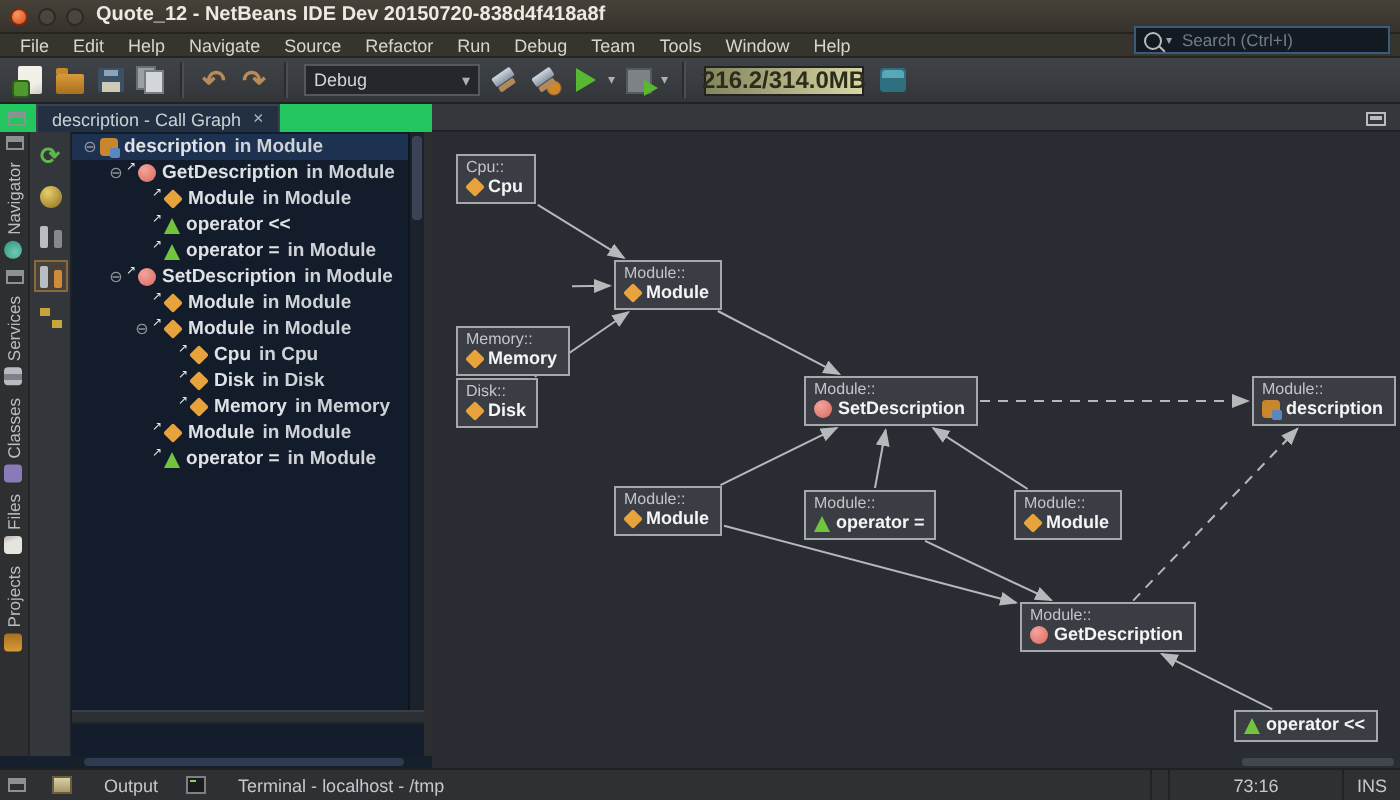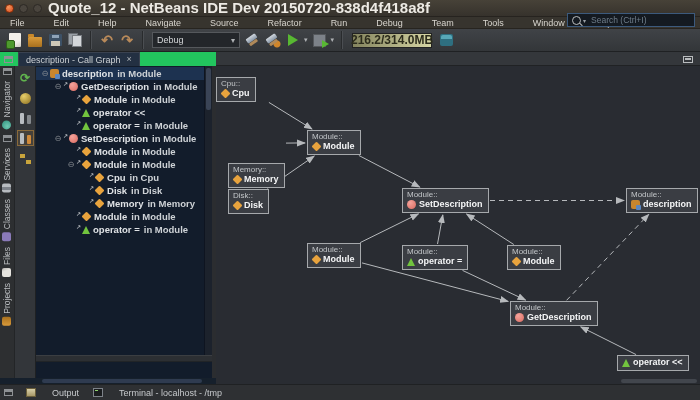--- a/index.html
+++ b/index.html
@@ -3,24 +3,24 @@
 <meta charset="utf-8">
 <style>
   html,body{margin:0;padding:0;background:#000;font-family:"Liberation Sans",sans-serif;}
   .app{position:relative;width:700px;height:400px;background:#26282b;overflow:hidden;}
 
   
   .titlebar{height:17px;background:linear-gradient(#474238,#36322c);position:relative;border-bottom:1px solid #26231f;box-sizing:border-box;}
   .winbtns{position:absolute;left:5px;top:4px;display:flex;gap:5px;}
   .wbtn{width:9px;height:9px;border-radius:50%;background:#4a453e;border:1px solid #2c2924;box-sizing:border-box;}
   .wbtn.close{background:radial-gradient(circle at 35% 30%,#f5975f,#d9491a);border-color:#7e2c08;}
-  .title{position:absolute;left:48px;top:0;line-height:16px;font-size:15px;font-weight:bold;color:#edeae4;white-space:nowrap;}
-
-  
-  .menubar{height:12px;background:#37342e;display:flex;align-items:center;padding-left:4px;border-bottom:1px solid #27241f;box-sizing:border-box;gap:17px;}
+  .title{position:absolute;left:48px;top:0;line-height:16px;font-size:10px;font-weight:bold;color:#edeae4;white-space:nowrap;}
+
+  
+  .menubar{height:12px;background:#37342e;display:flex;align-items:center;padding-left:4px;border-bottom:1px solid #27241f;box-sizing:border-box;}
   .menu-item{font-size:9px;color:#d8d5ce;padding:0 6px;line-height:12px;}
 
   
   .searchbox{position:absolute;top:13px;right:5px;width:128px;height:14px;background:#141a21;border:1px solid #3c5a7d;display:flex;align-items:center;box-sizing:border-box;z-index:20;}
   .mag{width:7px;height:7px;border:1px solid #b9bcbe;border-radius:50%;position:relative;margin:0 2px 0 4px;flex:none;}
   .mag::after{content:"";position:absolute;width:4px;height:1px;background:#b9bcbe;transform:rotate(45deg);right:-3px;bottom:-1px;}
   .magdd{font-size:6px;color:#9aa0a6;margin-right:3px;}
   .searchbox input{flex:1;min-width:0;background:transparent;border:none;outline:none;font-size:8.5px;color:#cfd3d7;font-family:"Liberation Sans",sans-serif;}
   .searchbox input::placeholder{color:#6f7d8a;}
 
@@ -390,21 +390,21 @@
           <line x1="142.9" y1="89.5" x2="203.7" y2="121.1" stroke="#b6b9bc" stroke-width="1" marker-end="url(#arr)"></line>
           <line x1="144.2" y1="176.6" x2="202.4" y2="147.9" stroke="#b6b9bc" stroke-width="1" marker-end="url(#arr)"></line>
           <line x1="221.5" y1="178.0" x2="226.8" y2="149.0" stroke="#b6b9bc" stroke-width="1" marker-end="url(#arr)"></line>
           <line x1="297.8" y1="178.5" x2="250.6" y2="148.1" stroke="#b6b9bc" stroke-width="1" marker-end="url(#arr)"></line>
           <line x1="146.0" y1="196.9" x2="292.1" y2="235.4" stroke="#b6b9bc" stroke-width="1" marker-end="url(#arr)"></line>
           <line x1="246.5" y1="204.4" x2="309.6" y2="234.1" stroke="#b6b9bc" stroke-width="1" marker-end="url(#arr)"></line>
           <line x1="420.1" y1="288.6" x2="364.8" y2="260.9" stroke="#b6b9bc" stroke-width="1" marker-end="url(#arr)"></line>
           <line x1="274.0" y1="134.5" x2="408.0" y2="134.5" stroke="#b6b9bc" stroke-width="1" stroke-dasharray="5,4" marker-end="url(#arr)"></line>
           <line x1="350.6" y1="234.3" x2="432.7" y2="148.4" stroke="#b6b9bc" stroke-width="1" stroke-dasharray="5,4" marker-end="url(#arr)"></line>
         </svg>
-    <div class="gnode" style="left: 0; top: 11px;">
+    <div class="gnode" style="left: 12px; top: 11px;">
           <div class="gscope">Cpu::</div>
           <div class="gname">
             <span class="ic ic-constructor"></span>
             <span>Cpu</span>
           </div>
         </div>
         <div class="gnode" style="left: 12px; top: 65px; margin-top: 32px;">
           <div class="gscope">Memory::</div>
           <div class="gname">
             <span class="ic ic-constructor"></span>
@@ -491,15 +491,20 @@
       <span class="si-output"></span>
       <span>Output</span>
     </span>
     <span class="stab">
       <span class="si-terminal"></span>
       <span>
         <span>Terminal -</span>
         <span class="tbold">localhost - /tmp</span>
       </span>
     </span>
+    <span class="sright">
+      <span class="scell" style="width:8px"></span>
+      <span class="scell c-caret">73:16</span>
+      <span class="scell c-mode">INS</span>
+    </span>
   </div>
 
 </div>
 
 </body></html>

